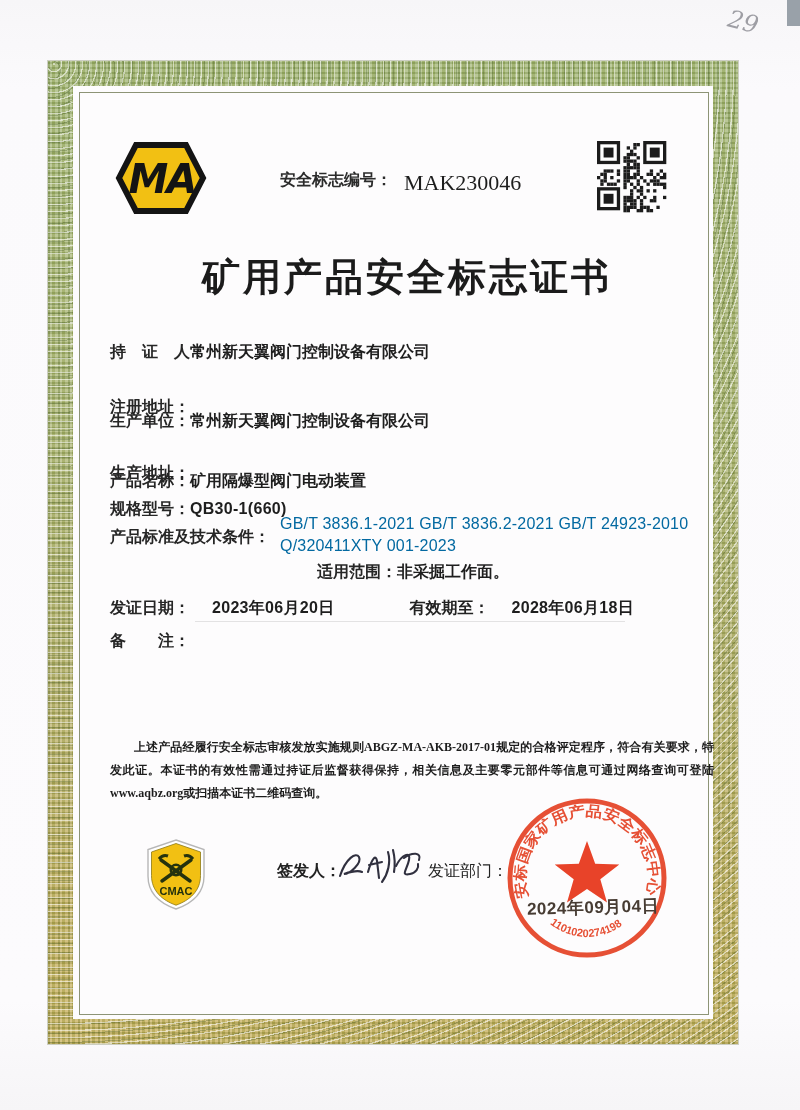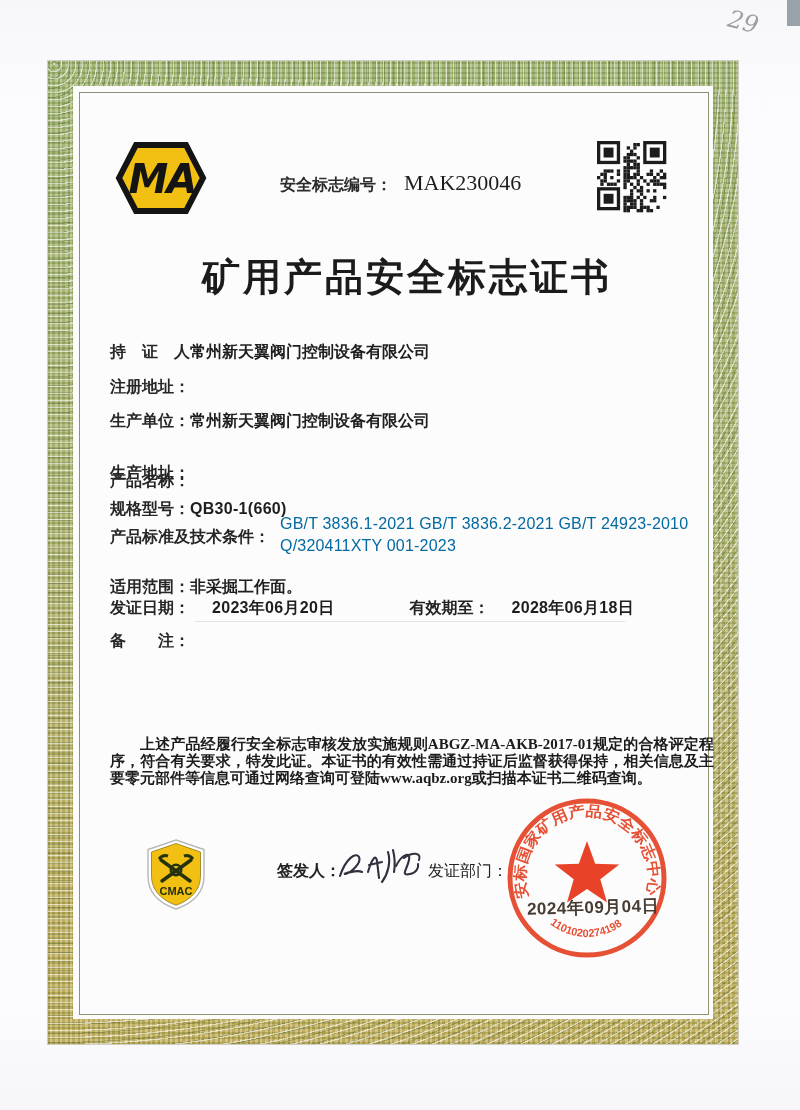--- a/index.html
+++ b/index.html
@@ -20,40 +20,40 @@
       repeating-radial-gradient(circle at 6px 3px, rgba(255,255,255,.55) 0 1.2px, rgba(255,255,255,0) 1.2px 7px),
       repeating-radial-gradient(circle at 3px 9px, rgba(60,85,35,.28) 0 1px, rgba(60,85,35,0) 1px 9px),
       repeating-linear-gradient(90deg, rgba(78,100,48,.22) 0 2px, rgba(255,255,255,.20) 2px 4px, rgba(130,145,65,.22) 4px 7px, rgba(255,255,255,.14) 7px 10px),
       repeating-linear-gradient(0deg, rgba(78,100,48,.18) 0 2px, rgba(255,255,255,.16) 2px 5px),
       linear-gradient(180deg,#9db26c 0%,#a7b16a 38%,#b2ab60 62%,#bfa850 85%,#c3a94e 100%);
     box-shadow:0 0 0 1px rgba(120,130,90,.35);
   }
   .frame-hole{left:73px;top:86px;width:640px;height:933px;background:#fdfcfd;}
   .rule{left:79px;top:92px;width:628px;height:921px;border:1px solid #8d9476;}
   
-  .mark-row{left:280px;top:170px;display:flex;align-items:flex-end;}
+  .mark-row{left:280px;top:170px;display:flex;align-items:flex-start;}
   .mark-label{font-size:16px;font-weight:700;color:#2b2b2b;}
   .mark-number{font-family:"Liberation Serif",serif;font-size:22px;margin-left:12px;color:#1d1d1d;}
   .title{left:0;top:252px;width:100%;text-align:center;padding-left:14px;box-sizing:border-box;
     font-family:"Liberation Serif",serif;font-weight:900;font-size:38px;letter-spacing:3px;color:#1b1b1b;}
   
   .row{left:110px;width:606px;display:flex;align-items:baseline;}
   .row-label{width:80px;flex-shrink:0;font-size:16px;font-weight:700;color:#262626;white-space:nowrap;}
   .row-value{font-size:16px;font-weight:700;color:#1e1e1e;}
   .v-kai{font-family:"Liberation Serif",serif;}
   .v-hei{font-family:"Liberation Sans",sans-serif;letter-spacing:.3px;}
   .row-std .row-label{width:auto;margin-right:12px;}
   .std-value{left:280px;top:513px;width:428px;font-size:16px;font-weight:400;letter-spacing:.2px;line-height:22px;color:#0369a1;}
   .date-row{left:110px;top:598px;width:606px;display:flex;align-items:baseline;}
   .date-value{font-size:16px;font-weight:700;margin-left:22px;color:#1e1e1e;}
   .valid-label{margin-left:75px;font-size:16px;font-weight:700;}
   .faint-line{left:195px;top:621px;width:430px;height:1px;background:rgba(0,0,0,.10);}
   
   .statement{left:110px;top:736px;width:604px;font-family:"Liberation Serif",serif;
-    font-weight:700;font-size:15px;line-height:17px;text-align:justify;text-indent:2em;color:#1c1c1c;}
+    font-weight:700;font-size:12px;line-height:23px;text-align:justify;text-indent:2em;color:#1c1c1c;}
   
   .signer-label{left:277px;top:861px;font-size:16px;font-weight:700;}
   .dept-label{left:428px;top:861px;font-size:16px;font-weight:400;}
   .seal-wrap{left:501px;top:793px;width:172px;height:172px;opacity:.95;}
   .seal-date{left:527px;top:896px;width:140px;font-size:17px;font-weight:700;color:#473c33;
     transform:rotate(-1.5deg);letter-spacing:.5px;}
 </style>
 </head>
 <body>
 
@@ -208,42 +208,43 @@
       <rect x="6.6" y="52.8" width="9.899999999999999" height="9.899999999999999" fill="#1c1c1c"></rect>
     </svg>
 </div>
 
 <div class="abs title">矿用产品安全标志证书</div>
 
 <div class="abs row" style="top:342px;">
   <span class="row-label">持　证　人：</span>
   <span class="row-value v-kai">常州新天翼阀门控制设备有限公司</span>
 </div>
-<div class="abs row" style="top:377px;justify-content:space-between;">
+<div class="abs row" style="top:397px;justify-content:space-between;">
   <span class="row-label">注册地址：</span>
 </div>
 <div class="abs row" style="top:411px;">
   <span class="row-label">生产单位：</span>
   <span class="row-value v-kai">常州新天翼阀门控制设备有限公司</span>
 </div>
 <div class="abs row" style="top:463px;">
   <span class="row-label">生产地址：</span>
 </div>
 <div class="abs row" style="top:471px;">
   <span class="row-label">产品名称：</span>
+  <span class="row-value v-kai">矿用隔爆型阀门电动装置</span>
 </div>
 <div class="abs row" style="top:499px;">
   <span class="row-label">规格型号：</span>
   <span class="row-value v-hei">QB30-1(660)</span>
 </div>
 <div class="abs row row-std" style="top:527px;">
   <span class="row-label">产品标准及技术条件：</span>
 </div>
 <div class="abs std-value v-hei">GB/T 3836.1-2021 GB/T 3836.2-2021 GB/T 24923-2010 Q/320411XTY 001-2023</div>
-<div class="abs row" style="top:577px;">
+<div class="abs row" style="top:562px;justify-content:center;">
   <span class="row-label">适用范围：</span>
   <span class="row-value v-kai">非采掘工作面。</span>
 </div>
 
 <div class="abs date-row">
   <span class="row-label">发证日期：</span>
   <span class="date-value v-hei">2023年06月20日</span>
   <span class="valid-label">有效期至：</span>
   <span class="date-value v-hei">2028年06月18日</span>
 </div>

